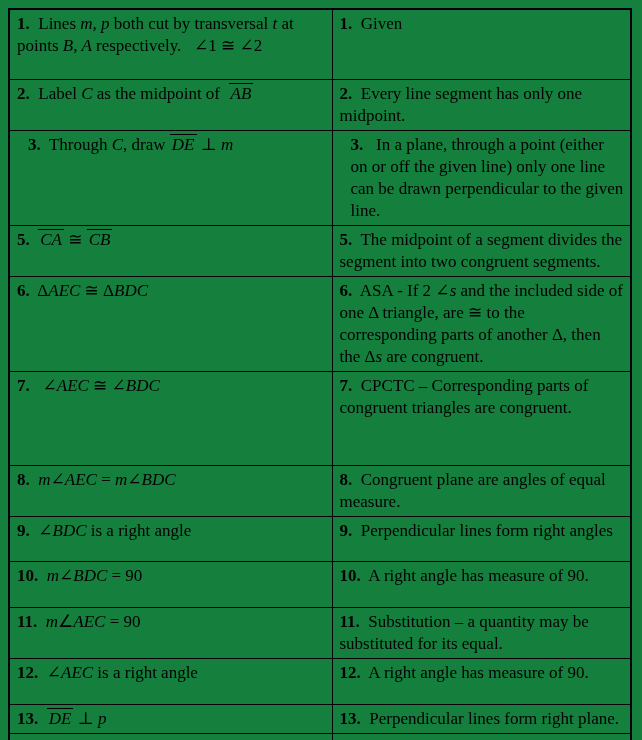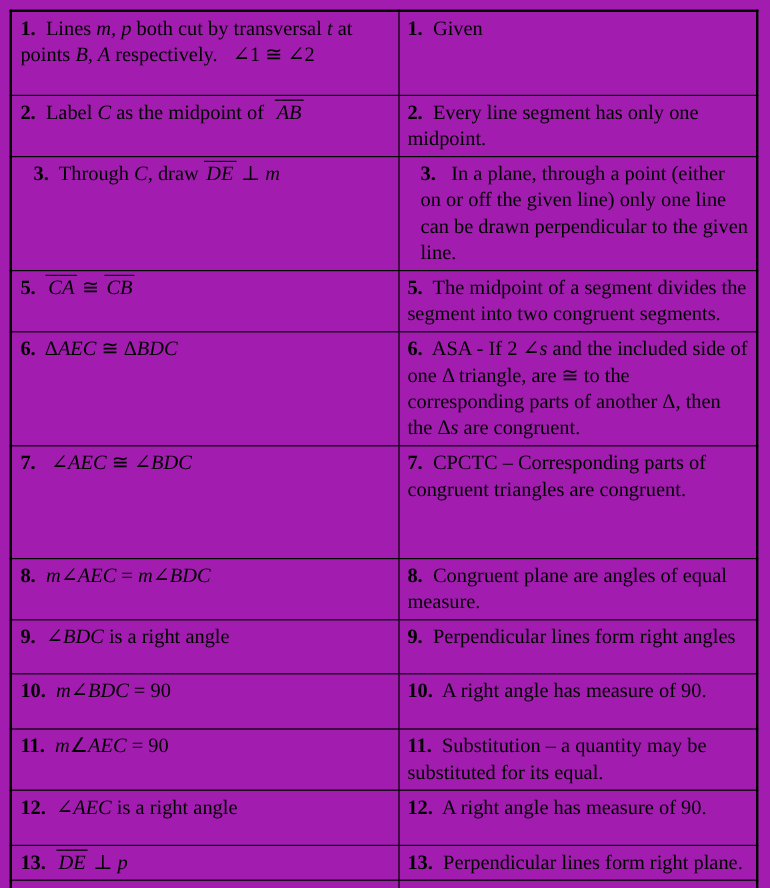--- a/index.html
+++ b/index.html
@@ -3,21 +3,21 @@
 <meta charset="utf-8">
 <style>
   html, body {
     margin: 0;
     padding: 0;
     background: #ffffff;
   }
   .page {
     width: 642px;
     height: 740px;
-    background: #a21caf;
+    background: #15803d;
     box-sizing: border-box;
     padding: 8px;
     font-family: "Liberation Serif", "DejaVu Serif", serif;
     color: #000000;
   }
   table.proof {
     border-collapse: collapse;
     width: 622px;
     table-layout: fixed;
     border: 2px solid #000;

